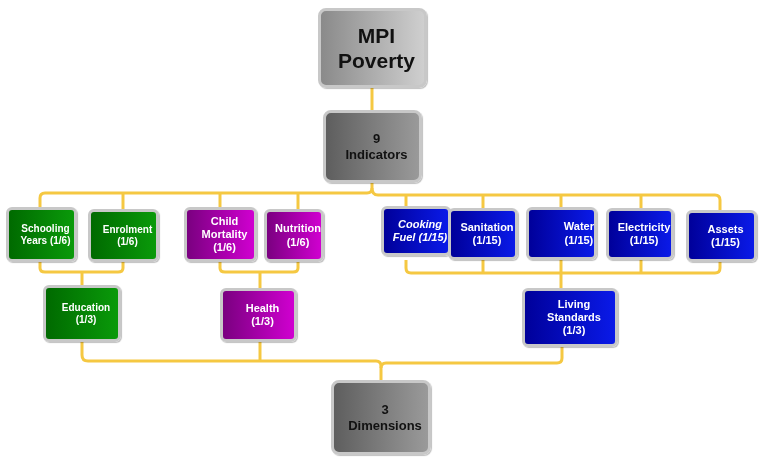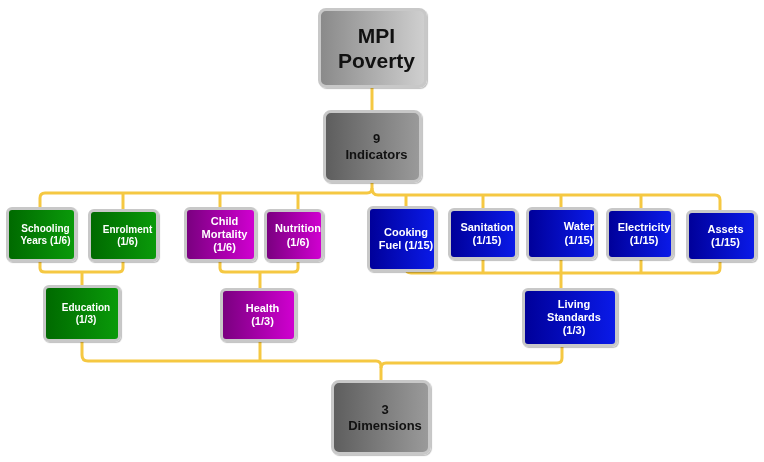--- a/index.html
+++ b/index.html
@@ -74,21 +74,21 @@
 <div class="box purple" style="left:184px;top:207px;width:73px;height:55px;">
   <span>Child
 Mortality
 (1/6)</span>
 </div>
 <div class="box purple" style="left:264px;top:209px;width:60px;height:53px;">
   <span>Nutrition
 (1/6)</span>
 </div>
 
-<div class="box blue" style="left:367px;top:206px;width:70px;height:66px;">
+<div class="box blue" style="left:381px;top:206px;width:70px;height:50px;font-style:italic;">
   <span>Cooking
 Fuel (1/15)</span>
 </div>
 <div class="box blue" style="left:448px;top:208px;width:70px;height:52px;">
   <span>Sanitation
 (1/15)</span>
 </div>
 <div class="box blue" style="left:526px;top:207px;width:71px;height:53px;justify-content:flex-end;">
   <span>Water
 (1/15)</span>

